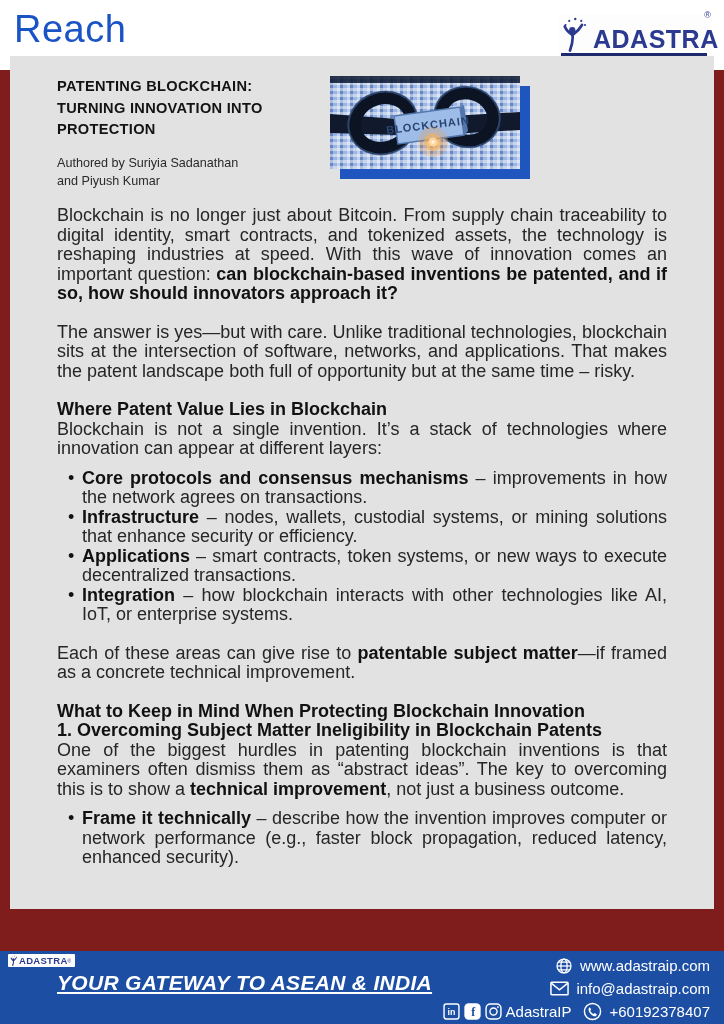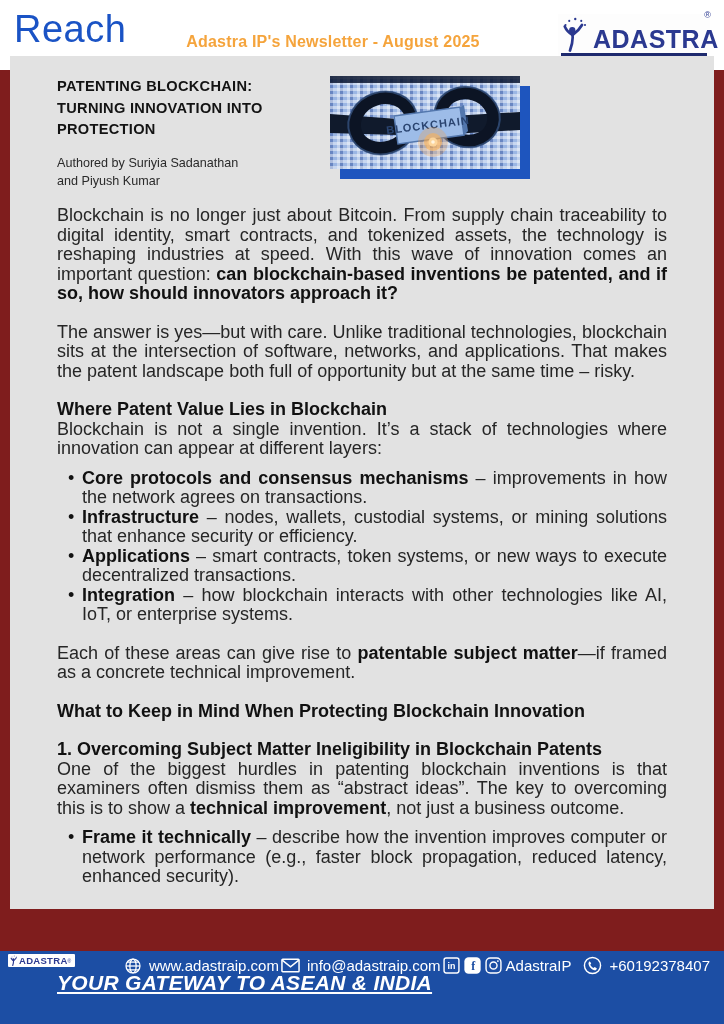--- a/index.html
+++ b/index.html
@@ -41,48 +41,45 @@
       repeating-linear-gradient(0deg, rgba(255,255,255,0.45) 0 3px, rgba(255,255,255,0) 3px 6px),
       repeating-linear-gradient(90deg, rgba(47,82,160,0.40) 0 3px, rgba(165,193,236,0.55) 3px 7px, rgba(232,241,252,0.55) 7px 10px);
   }
   .chain-img svg { display:block; }
 
   
   .body-text { margin-top:0; width:610px; font-size:18px; line-height:19.5px; color:#262626; text-align:justify; }
   .para { margin-bottom:19px; }
   .para-tight { margin-bottom:10px; }
   .bhead { font-weight:bold; color:#111111; }
-  .bhead.mb { margin-bottom:19px; }
+  .bhead.mb { }
   .body-text b { font-weight:bold; color:#111111; }
   ul.layers { list-style:none; margin:0 0 19px 0; padding:0 0 0 25px; }
   ul.layers li { position:relative; }
   ul.layers li::before { content:"•"; position:absolute; left:-14px; top:0; color:#111; }
 
   
   .footer { position:absolute; top:951px; left:0; width:724px; height:73px; background:#1C4EA4; }
   .footer-chip { position:absolute; left:8px; top:3px; background:#ffffff; border-radius:1px; padding:1px 4px 1px 2px; display:flex; align-items:center; }
   .chip-word { font-size:9.5px; font-weight:bold; color:#2B3990; letter-spacing:0.3px; }
   .chip-reg { font-size:5px; color:#2B3990; vertical-align:top; }
   .footer-tagline { position:absolute; left:57px; top:20px; color:#ffffff; font-size:21px; font-weight:bold; font-style:italic; letter-spacing:0.3px; white-space:nowrap;text-decoration:underline; }
-  .contact-col { position:absolute; right:14px; top:4px; display:flex; flex-direction:row; align-items:flex-end; gap:2px; }
+  .contact-col { position:absolute; right:14px; top:4px; display:flex; flex-direction:column; align-items:flex-end; gap:2px; }
   .contact-row { display:flex; align-items:center; gap:7px; color:#ffffff; font-size:15px; height:21px; }
   .contact-row .txt { color:#ffffff; }
   .social-group { display:flex; align-items:flex-end; gap:4px; }
   .icon { display:inline-flex; align-items:center; justify-content:center; }
 </style>
 </head>
 <body>
 
 <div class="page">
 
   <div class="header">
     <div class="brand">Reach</div>
-    <div class="subtitle-wrap">
-      <span class="subtitle">Adastra IP's Newsletter - August 2025</span>
-    </div>
     <div class="adastra-logo">
       <div class="logo-row">
         <span class="icon logo-fig">
           <svg width="30" height="36" viewBox="0 0 40 48">
             <g fill="#2B3990">
               <circle cx="19" cy="4" r="1.6"></circle>
                 <circle cx="27" cy="6.5" r="1.4"></circle>
                 <circle cx="11" cy="6.5" r="1.4"></circle>
               <circle cx="32" cy="12" r="1.4"></circle>
                 <circle cx="6" cy="12" r="1.4"></circle>

